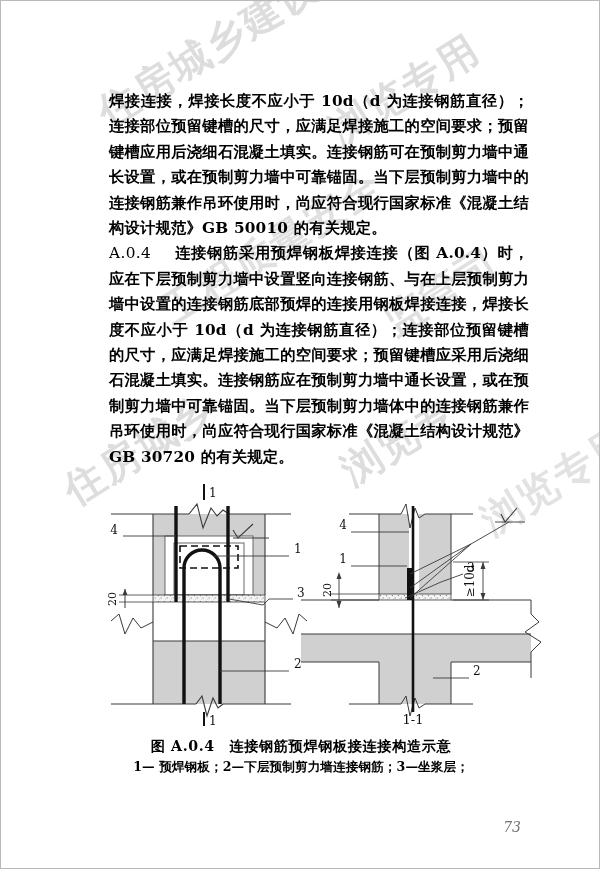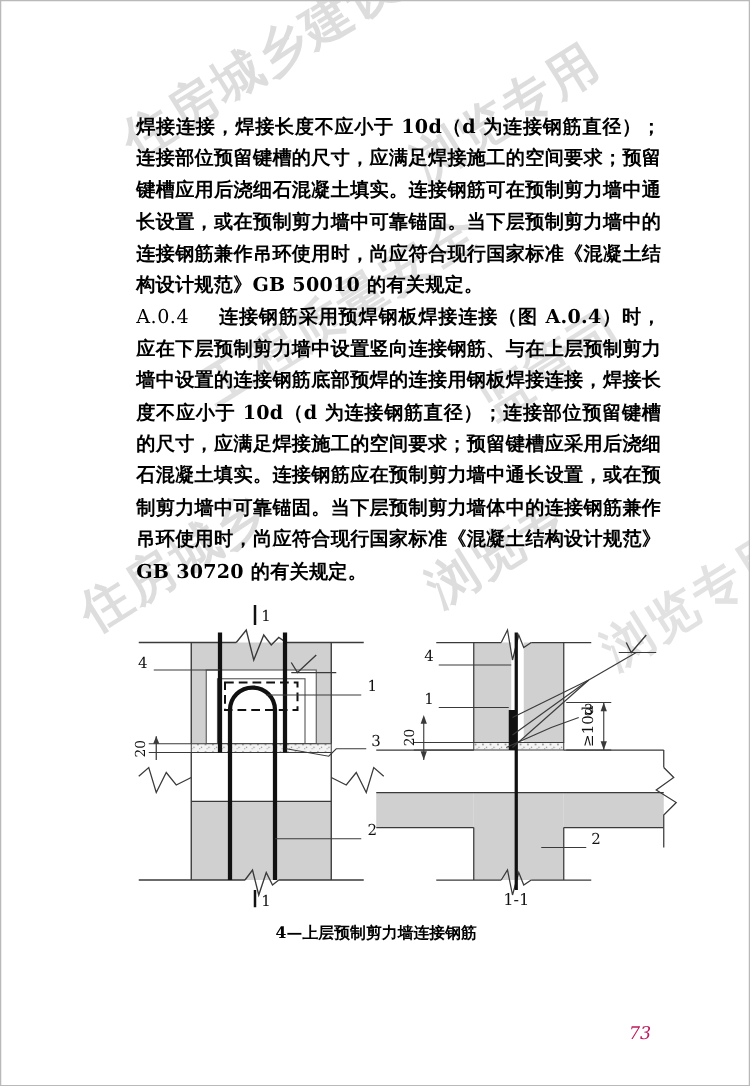--- a/index.html
+++ b/index.html
@@ -103,21 +103,21 @@
   }
 
   
   #pagenum {
     position: absolute;
     right: 78px;
     top: 818px;
     font-size: 14px;
     font-style: italic;
     font-weight: 400;
-    color: #be185d;
+    color: #737373;
     z-index: 10;
   }
 </style>
 </head>
 <body>
 
 <div id="page">
 
   <div id="watermark">
     <div class="wm" style="left:86px; top:92px; font-size:40px; transform:rotate(-32deg); transform-origin:left top; color:rgba(125,125,125,0.26);">住房城乡建设部</div>
@@ -289,18 +289,19 @@
         <path d="M482 144 L479.5 137 L484.5 137 Z" fill="#3a3a3a"></path>
         <text x="473" y="125" font-family="DejaVu Serif, Liberation Serif, serif" font-size="12" fill="#111" transform="rotate(-90 473 125)" text-anchor="middle">≥10d</text>
 
         <text x="412" y="268" font-family="DejaVu Serif, Liberation Serif, serif" font-size="13" text-anchor="middle" fill="#111">1-1</text>
         <line x1="396" y1="271" x2="428" y2="271" stroke="#111111" stroke-width="1.1"></line>
       </g>
     </svg>
   </div>
 
   <div id="caption">
-    <div class="cap-legend">4—上层预制剪力墙连接钢筋</div>
+    <div class="cap-title">图 A.0.4　连接钢筋预焊钢板接连接构造示意</div>
+    <div class="cap-legend">1— 预焊钢板；2—下层预制剪力墙连接钢筋；3—坐浆层；</div>
   </div>
 
   <div id="pagenum">73</div>
 
 </div>
 
 </body></html>

